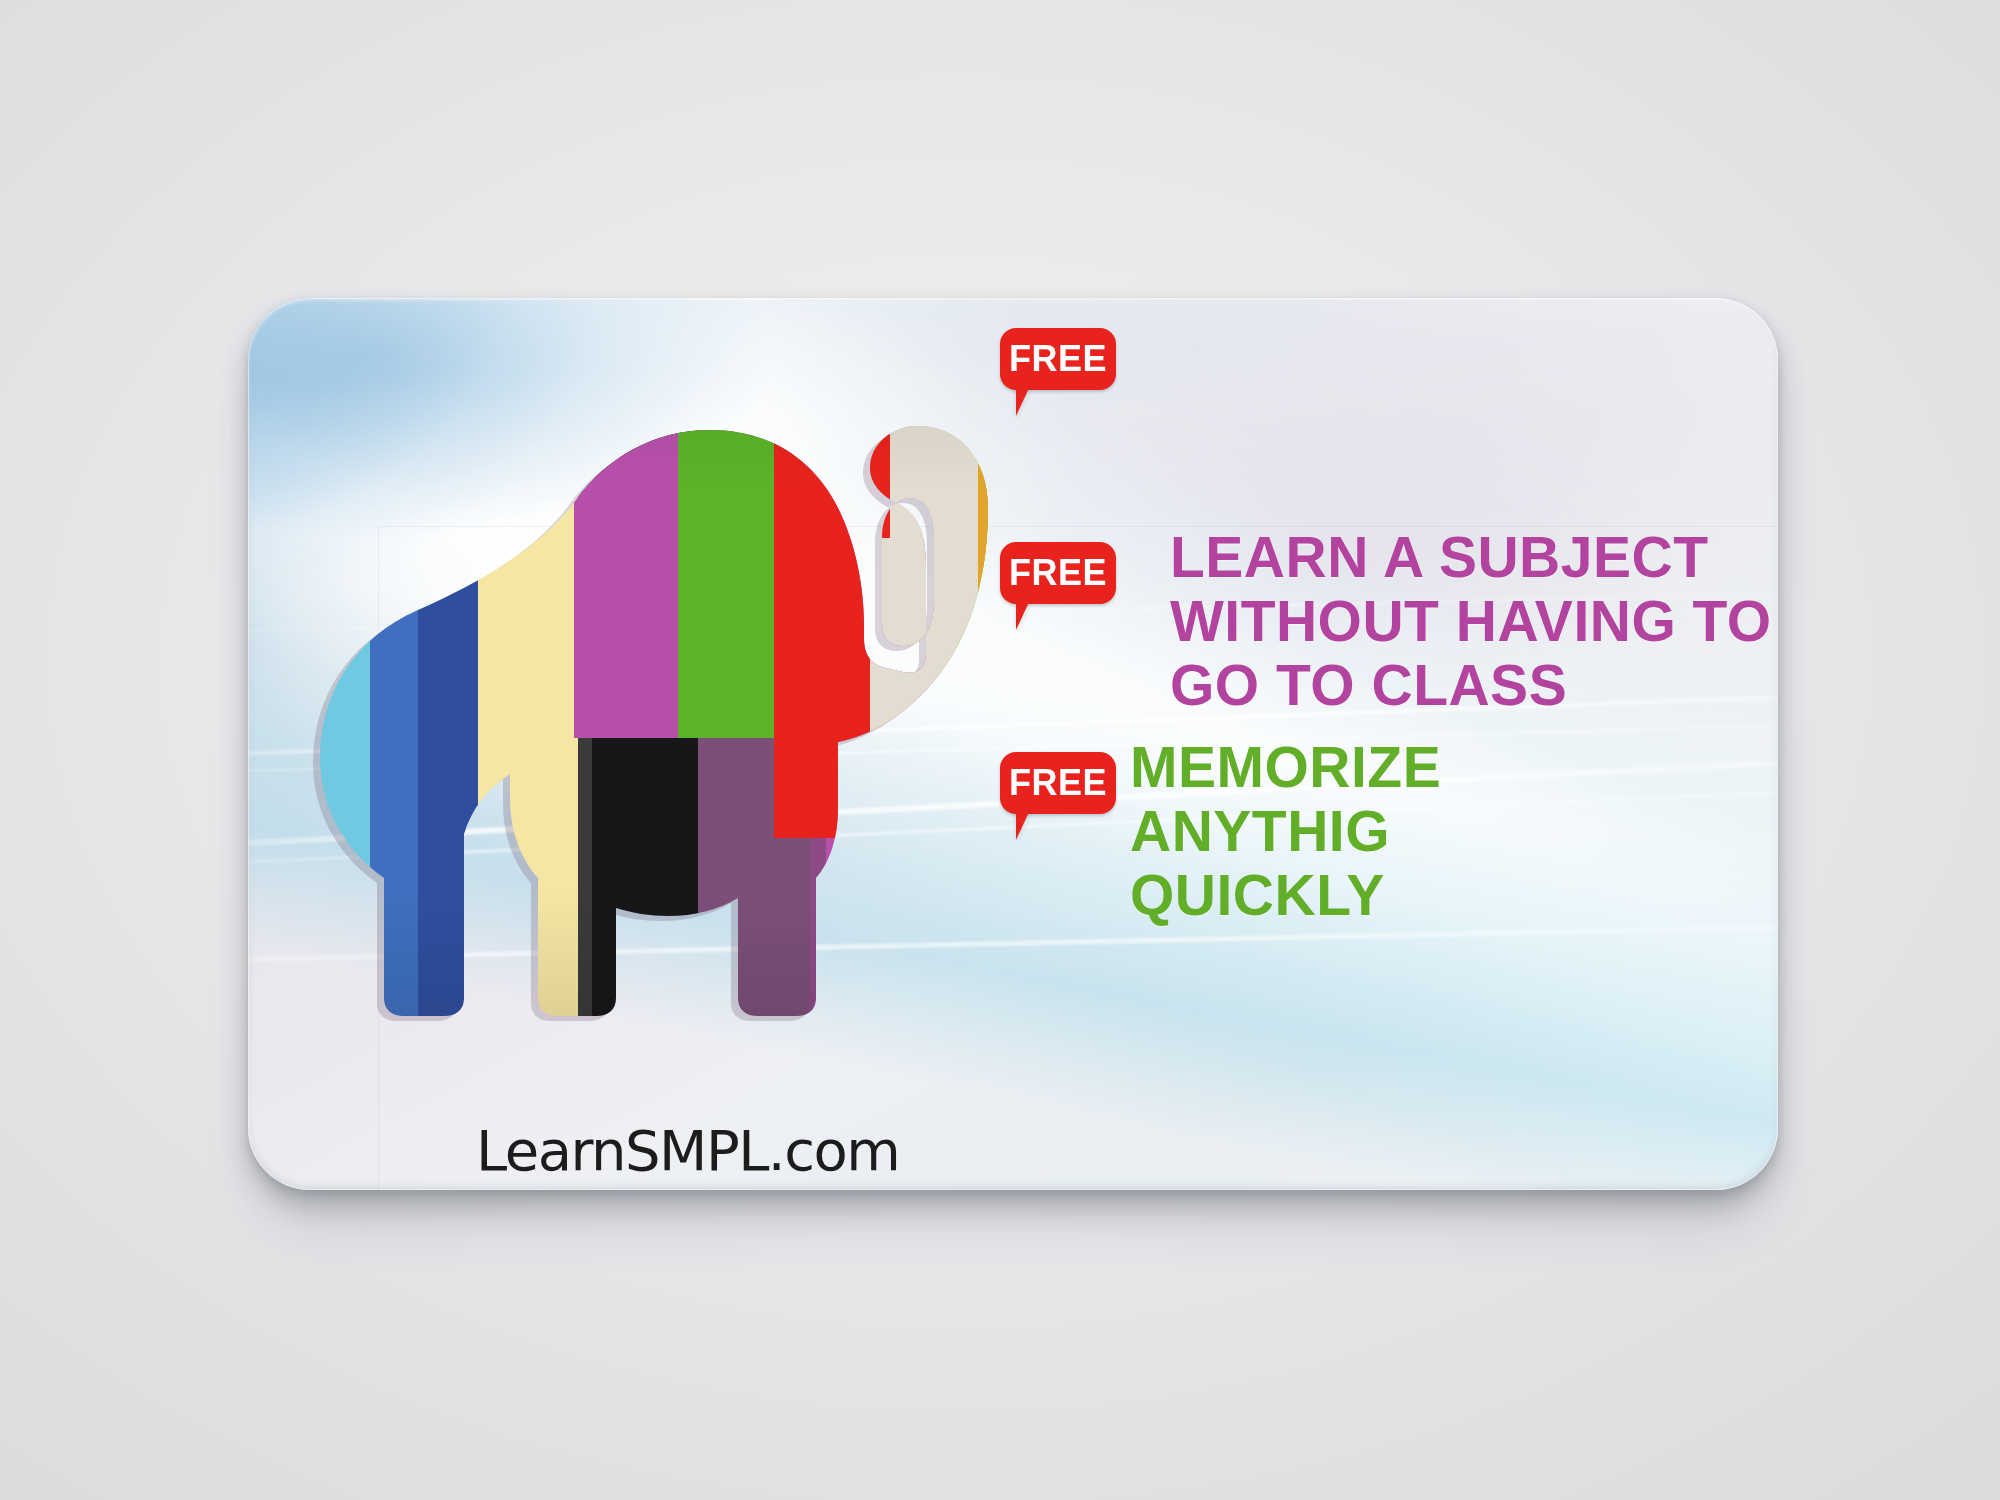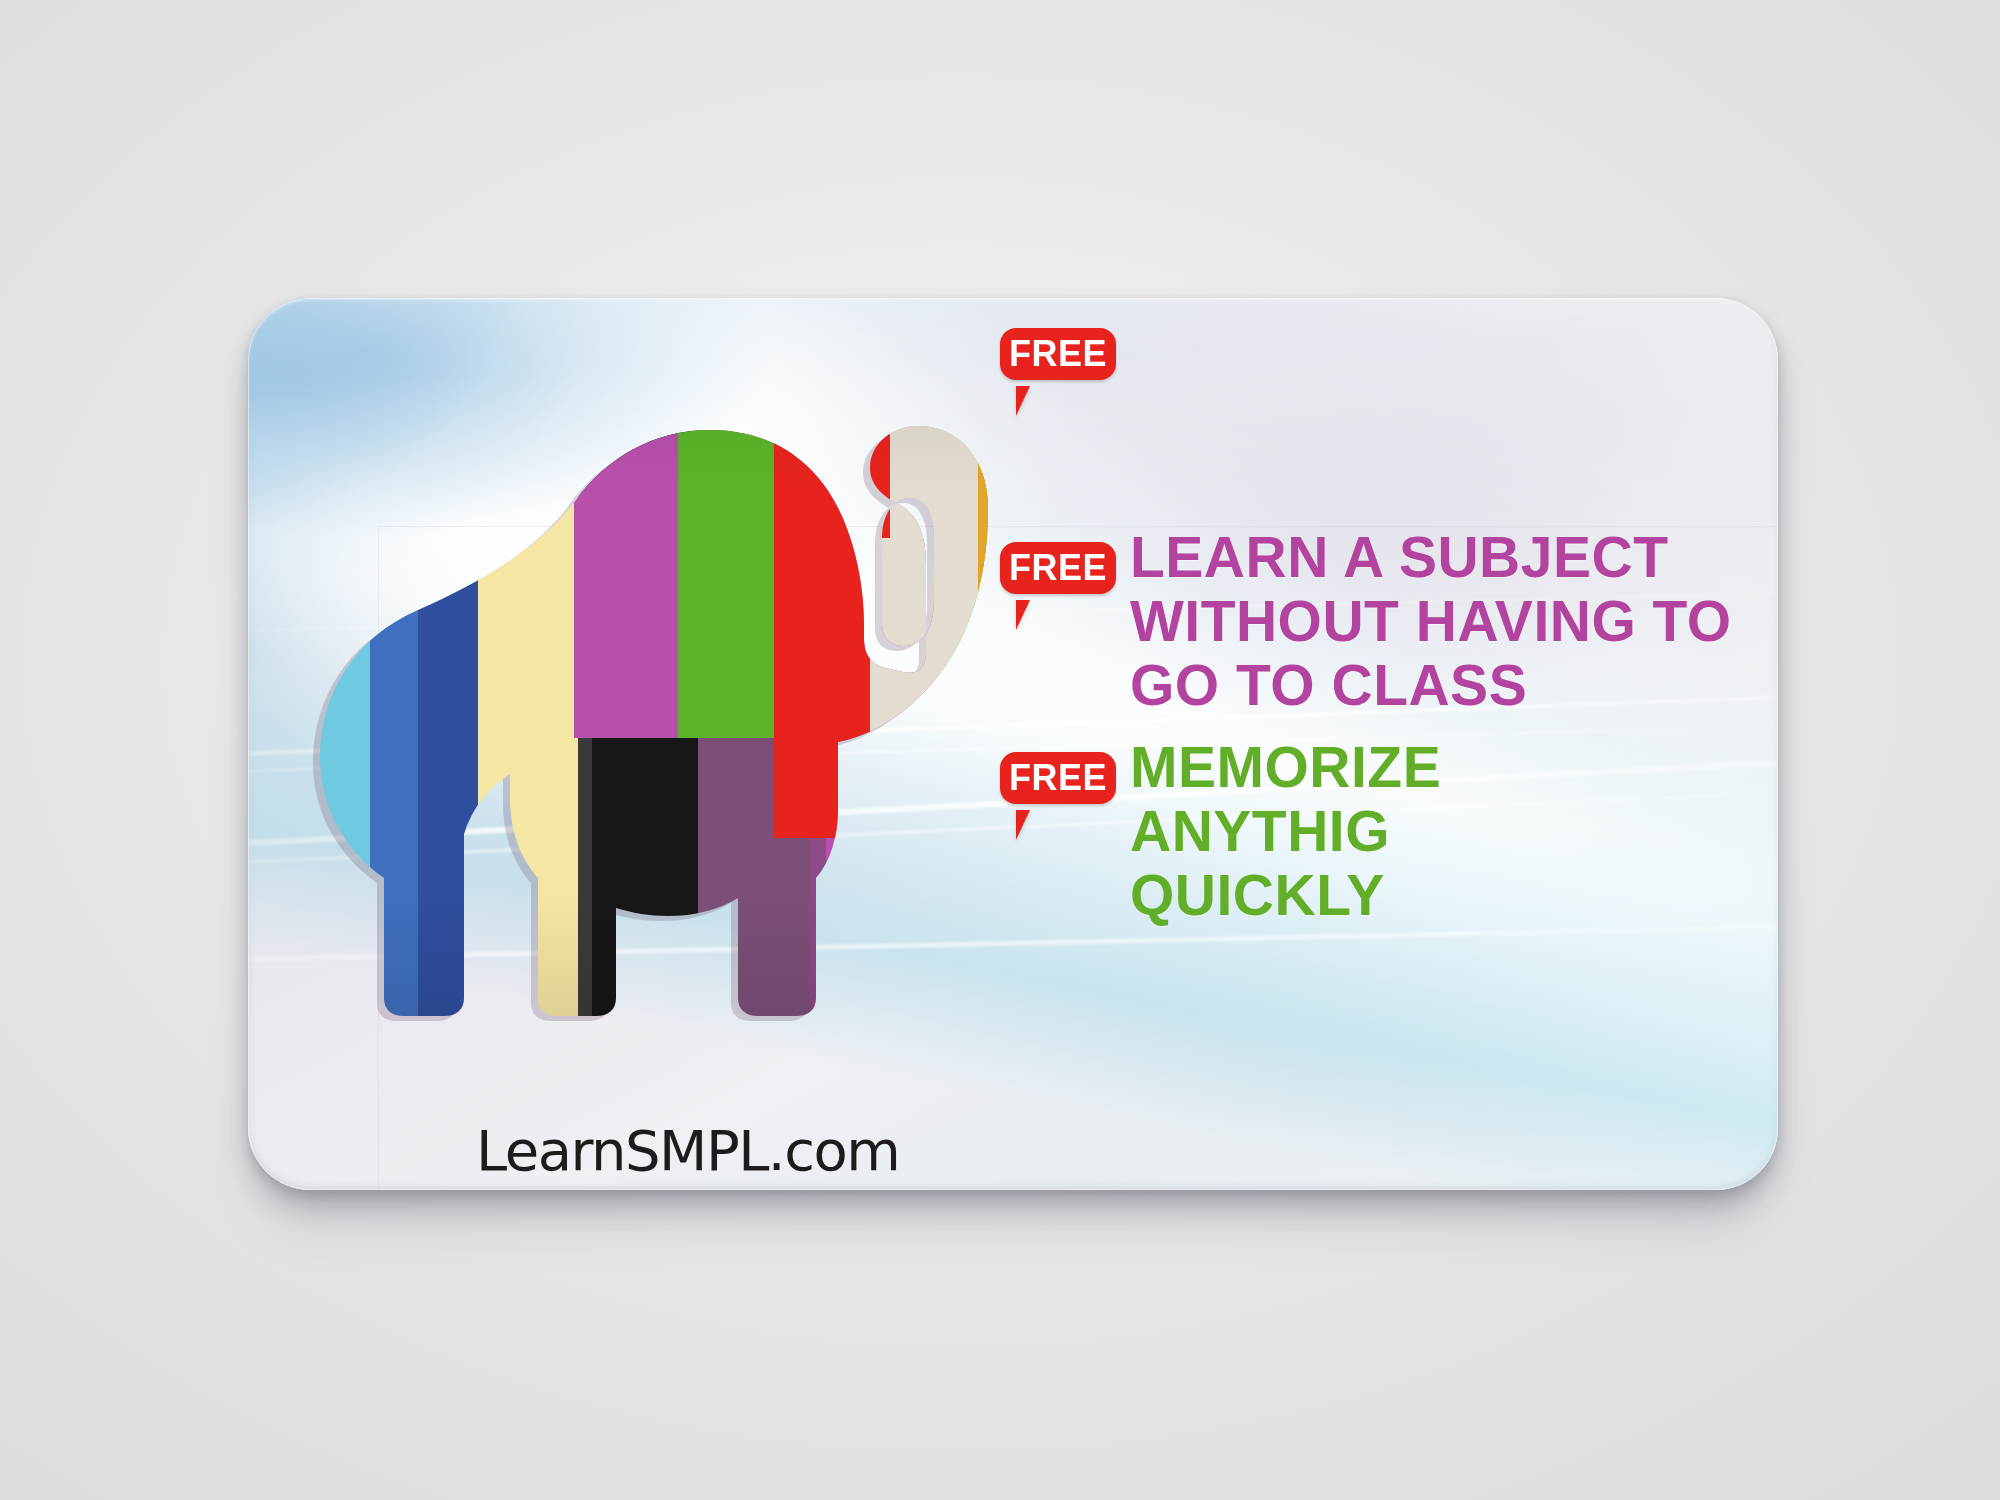--- a/index.html
+++ b/index.html
@@ -140,21 +140,21 @@
 
   
   .benefit { position: absolute; display: flex; align-items: flex-start; }
   #benefit-0 { left: 752px; top: 14px; }
   #benefit-1 { left: 752px; top: 228px; }
   #benefit-2 { left: 752px; top: 438px; }
 
   .badge-wrap { position: relative; width: 130px; flex: 0 0 130px; margin-top: 16px; }
   .badge {
     position: relative;
-    width: 116px; height: 52px;
+    width: 116px; height: 62px;
     border-radius: 16px;
     background: #e8231d;
     display: flex; align-items: center; justify-content: center;
     box-shadow: 0 2px 3px rgba(0,0,0,0.18);
   }
   .badge-text {
     color: #fff;
     font-size: 36px;
     font-weight: bold;
     letter-spacing: 0.5px;
@@ -174,21 +174,21 @@
   .headline {
     font-family: "Liberation Sans", sans-serif;
     font-weight: bold;
     font-size: 57px;
     line-height: 1.12;
     letter-spacing: 0.5px;
     white-space: pre-line;
     text-shadow: 0 1px 1px rgba(255,255,255,0.55);
   }
   #headline-0 { color: #2b4a8f; }
-  #headline-1 { color: #b2439e; }
+  #headline-1 { color: #b2439e; margin-left: 40px; }
   #headline-2 { color: #63ae29; }
 </style>
 </head>
 <body>
 
 <div id="page">
 
   <div id="card">
 
     <div class="bg-layer bg-base"></div>

